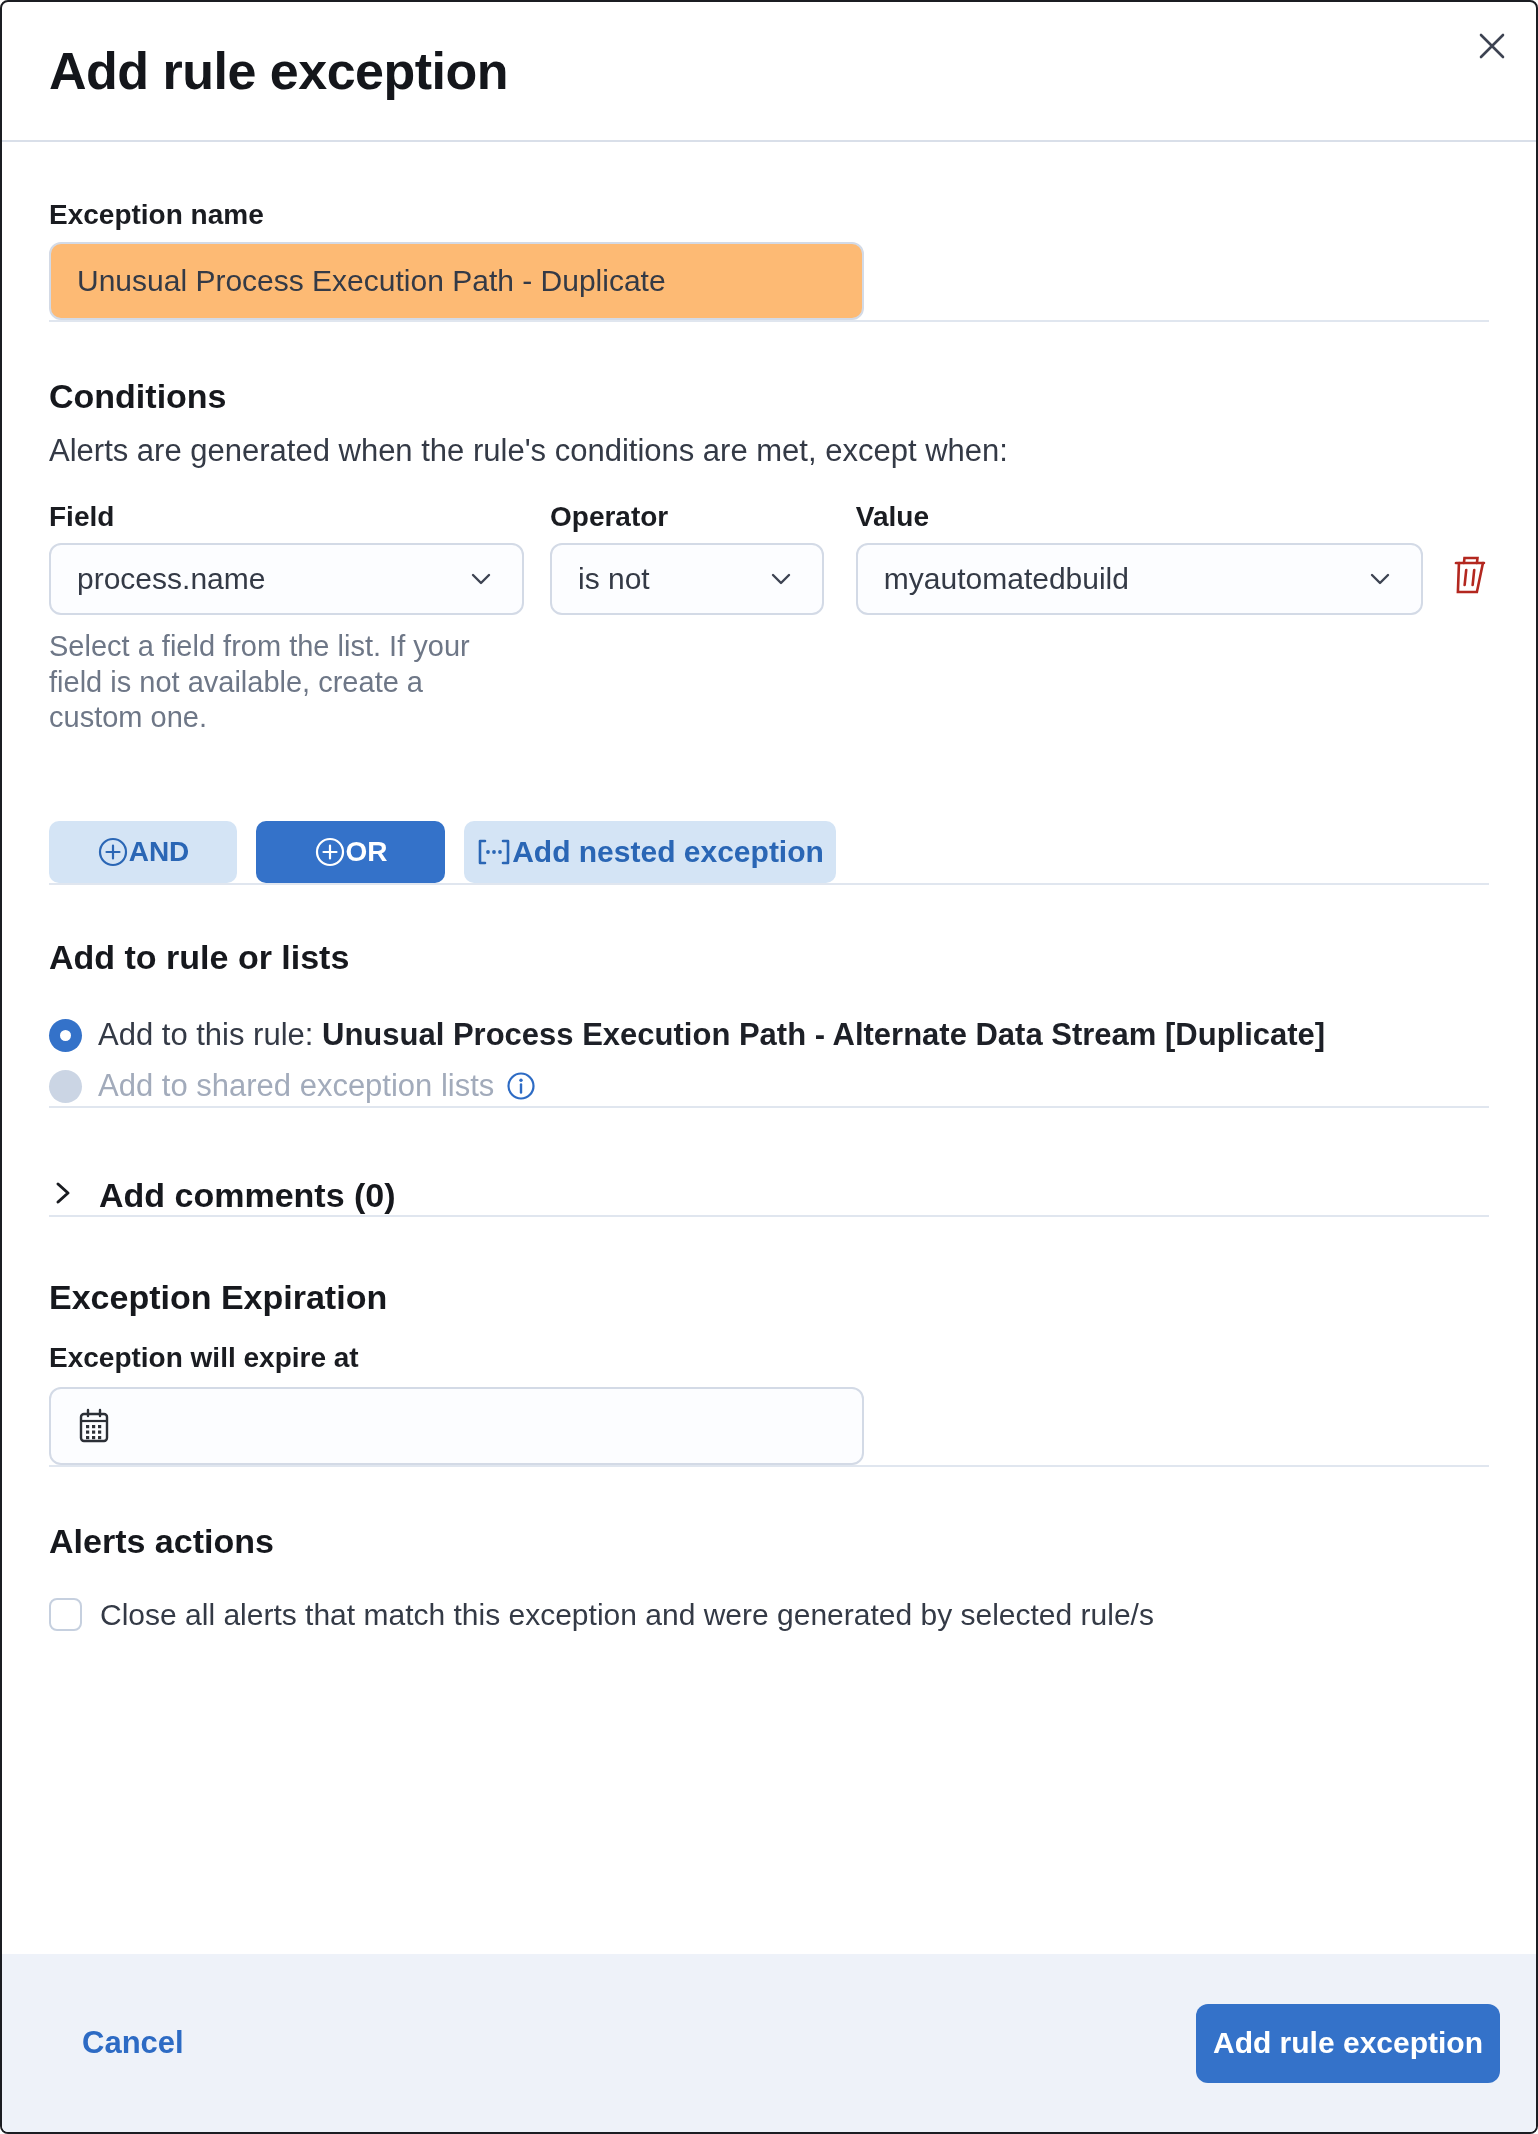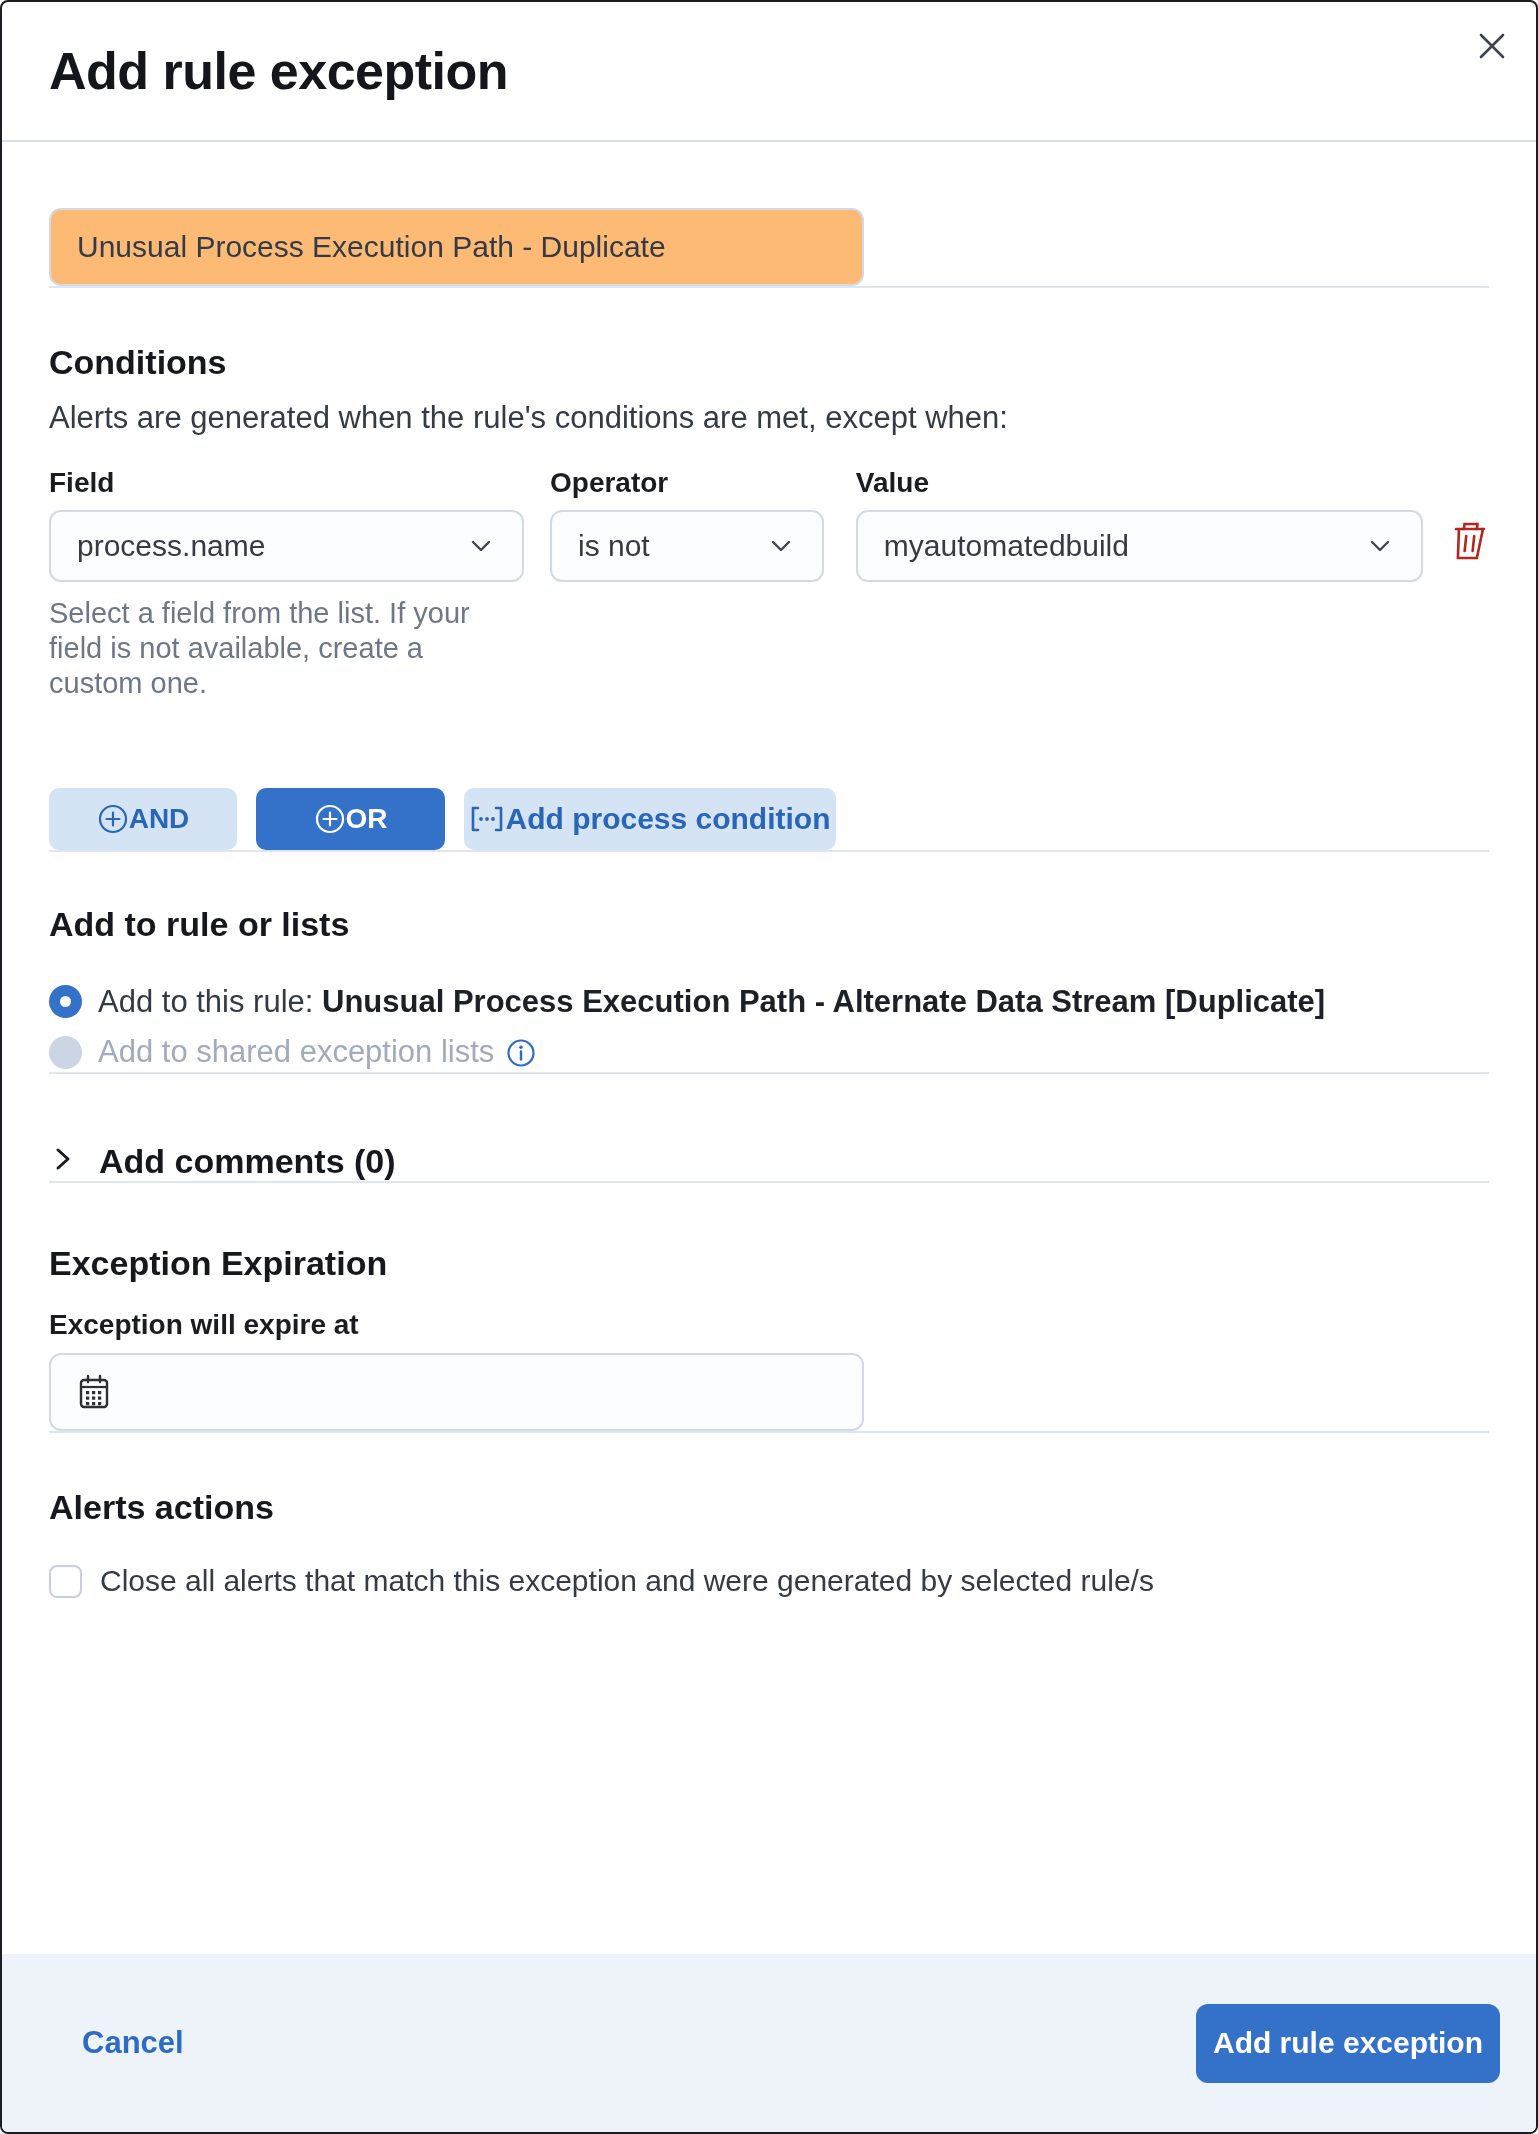--- a/index.html
+++ b/index.html
@@ -141,20 +141,21 @@
         <svg width="34" height="34" viewBox="0 0 34 34">
           <path d="M6 6 L28 28 M28 6 L6 28" stroke="#3d4352" stroke-width="2.6" stroke-linecap="round" fill="none"></path>
         </svg>
       </span>
     </button>
   </div>
 
   <div class="modal-body">
 
     <div class="name-block">
+      <div class="form-label">Exception name</div>
       <input class="text-input" type="text" value="Unusual Process Execution Path - Duplicate" style="">
     </div>
 
     <hr class="divider hr1">
 
     <div class="section-heading conditions-heading">Conditions</div>
     <div class="conditions-desc">Alerts are generated when the rule's conditions are met, except when:</div>
 
     <div class="condition-row">
       <div class="cond-col col-field">
@@ -233,21 +234,21 @@
       <button class="btn-nested">
         <span>
           <svg width="36" height="32" viewBox="0 0 36 32">
             <path d="M9 5 H4 V27 H9" stroke="#2a66b5" stroke-width="2.6" fill="none" stroke-linecap="round" stroke-linejoin="round"></path>
             <path d="M27 5 H32 V27 H27" stroke="#2a66b5" stroke-width="2.6" fill="none" stroke-linecap="round" stroke-linejoin="round"></path>
             <circle cx="12" cy="16" r="1.9" fill="#2a66b5"></circle>
             <circle cx="18" cy="16" r="1.9" fill="#2a66b5"></circle>
             <circle cx="24" cy="16" r="1.9" fill="#2a66b5"></circle>
           </svg>
         </span>
-        <span>Add process condition</span>
+        <span>Add nested exception</span>
       </button>
     </div>
 
     <hr class="divider hr2">
 
     <div class="section-heading addto-heading">Add to rule or lists</div>
 
     <div class="radio-row first">
       <span class="radio selected"></span>
       <span class="radio-label"><span>Add to this rule: </span><span class="rule-name">Unusual Process Execution Path - Alternate Data Stream [Duplicate]</span></span>

